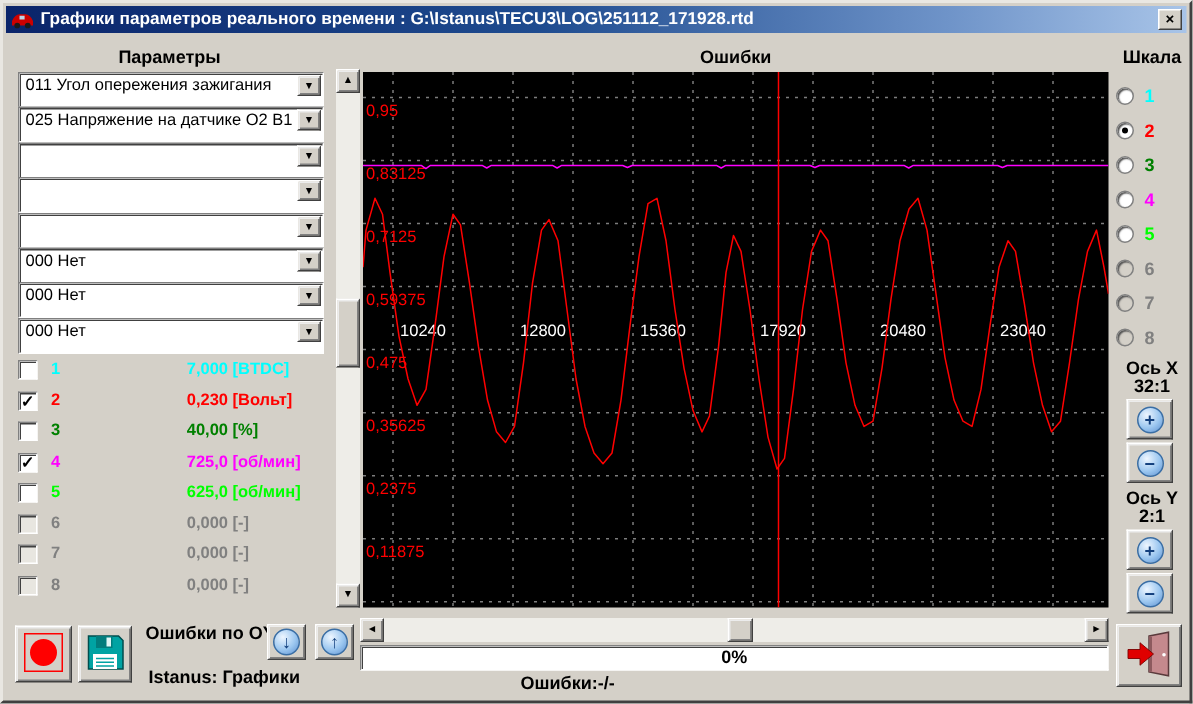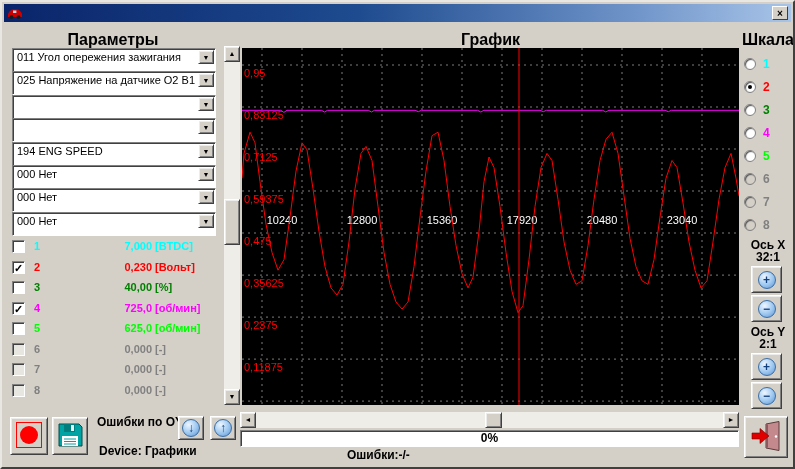--- a/index.html
+++ b/index.html
@@ -11,21 +11,21 @@
     background:linear-gradient(90deg,#0a246a 0%,#1e4b8f 45%,#6f94c9 80%,#a8c4e8 100%);
     display:flex;align-items:center;padding:0 3px;}
   .title-text{color:#fff;font-weight:bold;font-size:11.5px;margin-left:4px;white-space:nowrap;}
   .close-btn{margin-left:auto;width:16px;height:14px;background:#d4d0c8;
     border:1px solid;border-color:#fff #404040 #404040 #fff;
     font-size:10px;font-weight:bold;line-height:11px;text-align:center;color:#000;padding:0;}
   .raised{background:#d4d0c8;border:1px solid;border-color:#ffffff #404040 #404040 #ffffff;
     box-shadow:inset 1px 1px 0 #ececec, inset -1px -1px 0 #808080;}
   .sunken{background:#ffffff;border:1px solid;border-color:#808080 #ffffff #ffffff #808080;
     box-shadow:inset 1px 1px 0 #404040;}
-  .hdr{position:absolute;font-weight:bold;font-size:16px;color:#000;text-align:center;}
+  .hdr{position:absolute;font-weight:bold;font-size:12px;color:#000;text-align:center;}
   .combo{position:absolute;left:10px;width:204px;height:24px;font-size:11px;}
   .combo-text{position:absolute;left:4px;top:2px;right:18px;white-space:nowrap;overflow:hidden;color:#000;}
   .combo-btn{position:absolute;right:1px;top:1px;width:16px;height:14px;
     font-size:7px;text-align:center;line-height:13px;color:#000;}
   .chrow{position:absolute;left:6px;width:212px;height:20px;font-size:11px;font-weight:bold;}
   .cb{position:absolute;left:4px;top:3px;width:13px;height:13px;font-size:11px;line-height:12px;
     text-align:center;font-weight:bold;color:#000;}
   .chnum{position:absolute;left:26px;top:3px;}
   .chval{position:absolute;left:40px;top:3px;width:104px;text-align:right;}
   .chunit{position:absolute;left:147px;top:3px;}
@@ -59,41 +59,41 @@
 
   <div class="titlebar">
     <span style="display:inline-block;width:16px;height:14px;">
       <svg width="16" height="14" viewBox="0 0 16 14">
         <path fill="#cc0000" d="M1 8 q2-4.5 5-4.5 h4 q3 0 5 4.5 v3 H1z"></path>
         <rect x="6" y="4.5" width="3.4" height="2.5" fill="#bcd4e8"></rect>
         <circle cx="4.5" cy="11" r="1.9" fill="#1a1a1a"></circle>
         <circle cx="11.5" cy="11" r="1.9" fill="#1a1a1a"></circle>
       </svg>
     </span>
+    <span class="title-text">Графики параметров реального времени : G:\Istanus\TECU3\LOG\251112_171928.rtd</span>
     <button class="close-btn">×</button>
   </div>
 
   <div class="hdr" style="left:0;top:29px;width:222px;">Параметры</div>
   <div id="selectors">
       <div class="combo sunken" style="top: 46px;">
         <span class="combo-text">011 Угол опережения зажигания</span>
         <span class="combo-btn raised">▼</span>
       </div>
       <div class="combo sunken" style="top: 69.4px;">
         <span class="combo-text">025 Напряжение на датчике O2 B1 S</span>
         <span class="combo-btn raised">▼</span>
       </div>
       <div class="combo sunken" style="top: 92.8px;">
         <span class="combo-btn raised">▼</span>
       </div>
       <div class="combo sunken" style="top: 116.2px;">
         <span class="combo-btn raised">▼</span>
       </div>
       <div class="combo sunken" style="top: 139.6px;">
-        <span class="combo-text">194 ENG SPEED</span>
         <span class="combo-btn raised">▼</span>
       </div>
       <div class="combo sunken" style="top: 163px;">
         <span class="combo-text">000 Нет</span>
         <span class="combo-btn raised">▼</span>
       </div>
       <div class="combo sunken" style="top: 186.4px;">
         <span class="combo-text">000 Нет</span>
         <span class="combo-btn raised">▼</span>
       </div>
@@ -170,31 +170,31 @@
     </span>
   </button>
   <div class="lbl" style="left:95px;top:413px;">Ошибки по OY</div>
   <button class="toolbtn raised" style="left:176px;top:414px;width:26px;height:24px;">
     <span class="bluecirc">↓</span>
   </button>
   <button class="toolbtn raised" style="left:208px;top:414px;width:26px;height:24px;">
     <span class="bluecirc">↑</span>
   </button>
   <div class="lbl" style="left:97px;top:442px;">
-    <span>Device:</span>
+    <span>Istanus:</span>
     <span>Графики</span>
   </div>
 
   <div class="sb-v">
     <button class="sb-btn raised" style="left:0;top:0;">▲</button>
     <div class="raised" style="position:absolute;left:0;top:153px;width:16px;height:46px;"></div>
     <button class="sb-btn raised" style="left:0;bottom:0;">▼</button>
   </div>
 
-  <div class="hdr" style="left:240px;top:29px;width:497px;">График</div>
+  <div class="hdr" style="left:240px;top:29px;width:497px;">Ошибки</div>
   <div class="plot">
     <svg id="chart-svg" width="497" height="357">
         <line class="grid" x1="20.0" y1="0" x2="20.0" y2="357"></line>
         <line class="grid" x1="60.0" y1="0" x2="60.0" y2="357"></line>
         <line class="grid" x1="100.0" y1="0" x2="100.0" y2="357"></line>
         <line class="grid" x1="140.0" y1="0" x2="140.0" y2="357"></line>
         <line class="grid" x1="180.0" y1="0" x2="180.0" y2="357"></line>
         <line class="grid" x1="220.0" y1="0" x2="220.0" y2="357"></line>
         <line class="grid" x1="260.0" y1="0" x2="260.0" y2="357"></line>
         <line class="grid" x1="300.0" y1="0" x2="300.0" y2="357"></line>

